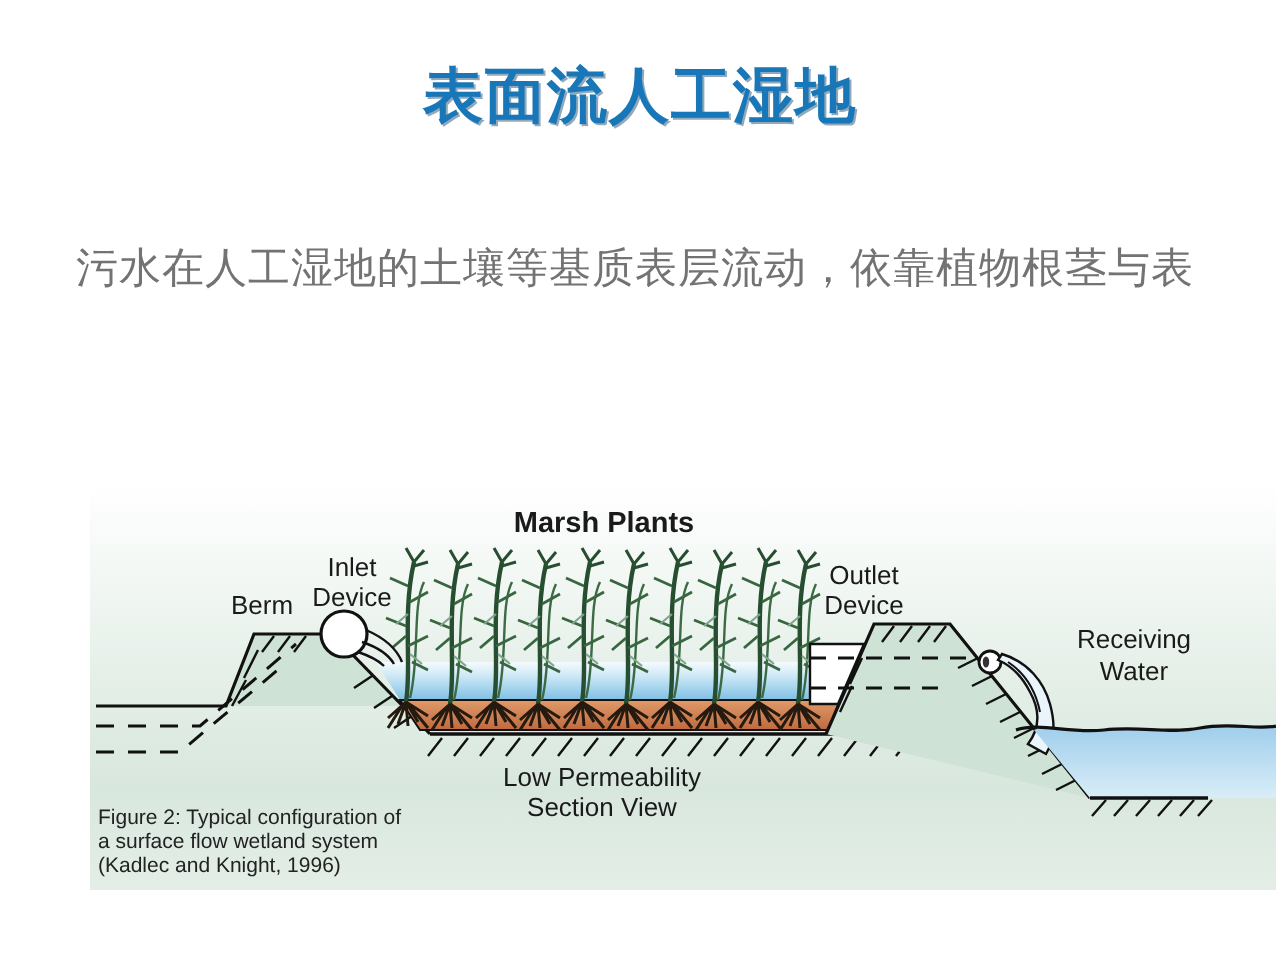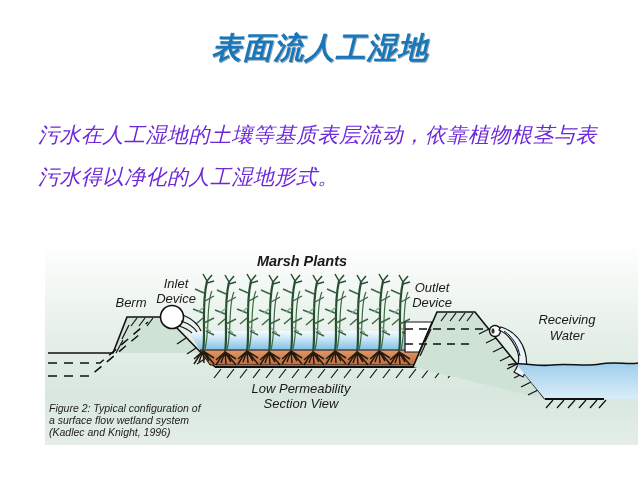--- a/index.html
+++ b/index.html
@@ -1,49 +1,48 @@
 <!DOCTYPE html>
 <html><head>
 <meta charset="utf-8">
 <style>
   * { margin: 0; padding: 0; box-sizing: border-box; }
   html,body { width: 640px; height: 480px; background: #ffffff; }
   body { font-family: "Liberation Sans", sans-serif; position: relative; overflow: hidden; }
-  .slide { position: absolute; inset: 0; background: #ffffff; font-style: italic; }
+  .slide { position: absolute; inset: 0; background: #ffffff; }
 
   .slide-title {
     position: absolute; top: 28px; left: 0; width: 640px;
     text-align: center;
     font-size: 30px; font-weight: bold; letter-spacing: 1px;
     color: #1877b8;
     text-shadow: 1px 1px 0 rgba(16,62,98,0.45);
   }
 
   .body-text {
     position: absolute; top: 114px; left: 38px; width: 572px;
-    font-size: 21px; line-height: 42px; color: #6d28d9;
+    font-size: 21px; line-height: 42px; color: #737373;
     letter-spacing: 0.5px;
   }
 
   .diagram-wrap { position: absolute; left: 45px; top: 242px; width: 492px; height: 203px; }
   svg text { font-family: "Liberation Sans", sans-serif; fill: #1a1a1a; }
   svg .lbl { font-size: 13px; }
   svg .lbl-bold { font-size: 14.5px; font-weight: bold; }
   svg .cap { font-size: 10.5px; fill: #222; }
 </style>
 </head>
 <body>
 
 <div class="slide">
 
   <div class="slide-title">表面流人工湿地</div>
 
   <div class="body-text">
     <div>污水在人工湿地的土壤等基质表层流动，依靠植物根茎与表</div>
-    <div>污水得以净化的人工湿地形式。</div>
   </div>
 
   <div class="diagram-wrap">
     <svg width="593" height="203" viewBox="45 242 593 203">
       <defs>
         <linearGradient id="bgGrad" x1="0" y1="0" x2="0" y2="1">
           <stop offset="0" stop-color="#ffffff"></stop>
           <stop offset="0.45" stop-color="#e6f0e9"></stop>
           <stop offset="0.75" stop-color="#d8e7de"></stop>
           <stop offset="1" stop-color="#e4eee7"></stop>

